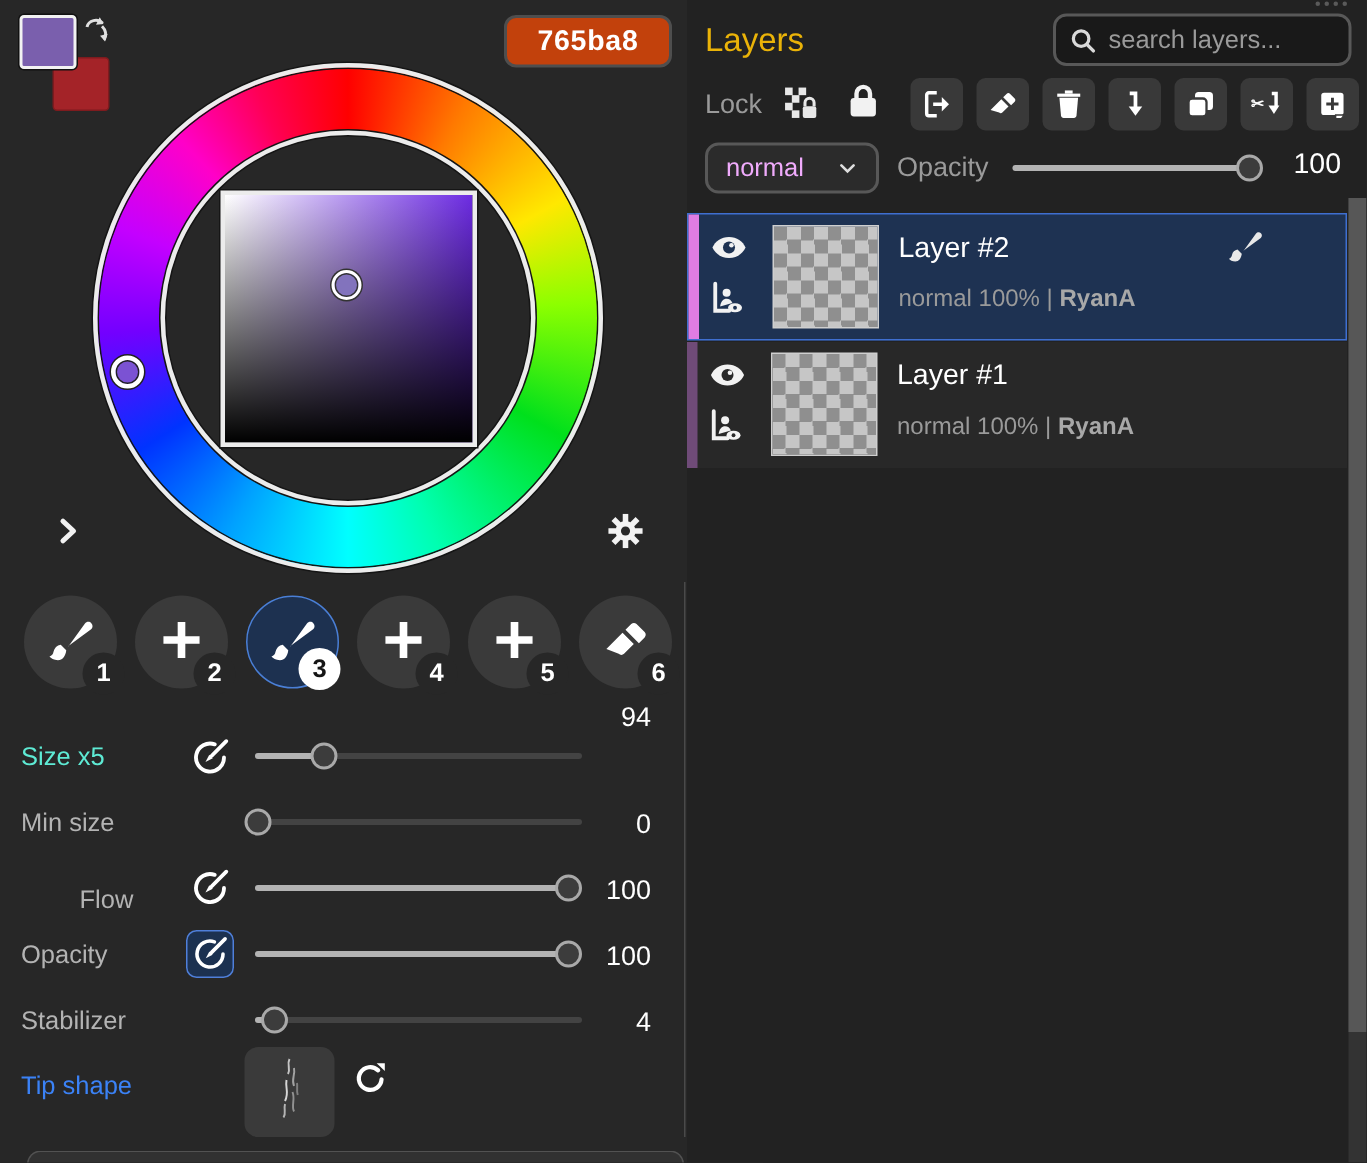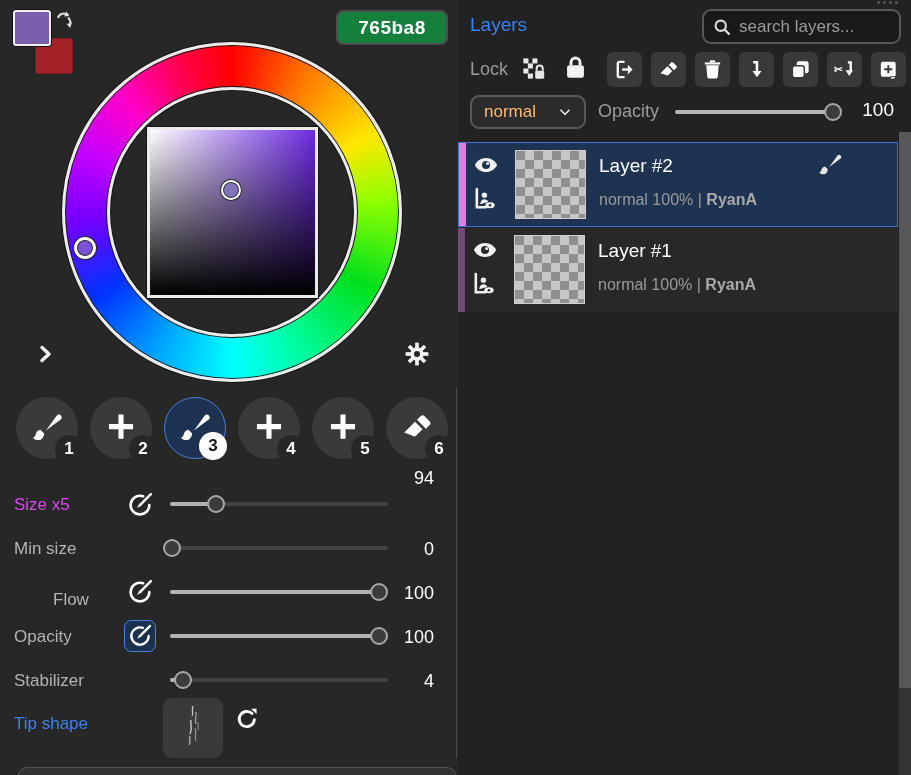--- a/index.html
+++ b/index.html
@@ -7,21 +7,21 @@
   body { background:#272727; font-family:"Liberation Sans", sans-serif; position:relative; color:#fff; }
   .abs { position:absolute; }
 
   
   #left-panel { left:0; top:0; width:458px; height:775px; background:#272727; }
   .swatch { width:38px; height:36px; border-radius:3px; }
   #swatch-secondary { left:35px; top:38px; border:1px solid #7e1b1e; }
   #swatch-primary { left:13px; top:10px; border:2px solid #f2f2f2; box-shadow:0 0 0 1px #111; }
   #swap-icon { left:53px; top:8px; width:24px; height:24px; }
 
-  #hex-chip { left:336px; top:10px; width:112px; height:35px; background:#15803d;
+  #hex-chip { left:336px; top:10px; width:112px; height:35px; background:#c2410c;
     border:2px solid #4e4e4e; border-radius:8px; display:flex; align-items:center; justify-content:center;
     font-size:19px; font-weight:bold; letter-spacing:.5px; }
 
   
   #wheel { left:62px; top:42px; width:340px; height:340px; border-radius:50%;
     border:3px solid #ececec; box-shadow:0 0 0 1px #151515, inset 0 0 0 1px #151515;
     background:conic-gradient(from 0deg,#f00 0%,#ff7a00 8%,#ffe800 17%,#8cff00 24%,#00e01c 33%,#00ffb0 44%,#00ffff 50%,#00a2ff 58%,#0033ff 66%,#7300ff 74%,#c400ff 81%,#ff00c8 88%,#ff0055 94%,#f00 100%); }
   #wheel-hole { left:42px; top:42px; width:250px; height:250px; border-radius:50%;
     background:#272727; border:3px solid #ececec; box-shadow:0 0 0 1px #151515, inset 0 0 0 1px #151515; }
   #hue-marker { left:9px; top:192px; width:22px; height:22px; border-radius:50%;
@@ -39,57 +39,57 @@
   .slot { top:397px; width:62px; height:62px; border-radius:50%; background:#3a3a3a; }
   .slot.selected { background:#1d3150; border:1.5px solid #4a7fd6; }
   .slot .slot-icon { position:absolute; left:50%; top:50%; transform:translate(-50%,-54%); width:34px; height:34px; }
   .slot-badge { position:absolute; right:-5px; bottom:-4px; width:28px; height:28px; border-radius:50%;
     background:#272727; color:#fff; font-size:17px; font-weight:bold;
     display:flex; align-items:center; justify-content:center; }
   .slot.selected .slot-badge { right:-2px; bottom:-2px; background:#fff; color:#151515; }
 
   
   .srow-label { left:14px; font-size:17px; color:#b3b3b3; }
-  .srow-label.bright { color:#d946ef; }
+  .srow-label.bright { color:#5eead4; }
   .p-icon { left:126px; width:28px; height:28px; }
   .p-icon.boxed { left:124px; width:32px; height:32px; background:#1c3150; border:1.5px solid #4f7fd9; border-radius:7px; padding:2px; }
   .track { left:170px; width:218px; height:4px; border-radius:2px; background:#434343; }
   .track .fill { position:absolute; left:0; top:0; bottom:0; width:var(--p); background:#b3b3b3; border-radius:2px; }
   .track .handle { position:absolute; top:-7px; left:calc(var(--p) - 9px); width:18px; height:18px;
     border-radius:50%; background:#3c3c3c; border:2px solid #a9a9a9; }
   .sval { left:392px; width:42px; text-align:right; font-size:18px; color:#fff; }
 
   #tip-label { left:14px; top:714px; font-size:17px; color:#3b82f6; }
   #tip-thumb { left:163px; top:698px; width:60px; height:60px; border-radius:9px; background:#3a3a3a; overflow:hidden; }
   #tip-refresh { left:234px; top:706px; width:26px; height:26px; }
 
   #v-divider { left:456px; top:388px; width:1px; height:370px; background:#4a4a4a; }
   #bottom-band { left:18px; top:767px; width:438px; height:9px; background:#313131;
     border:1px solid #525252; border-bottom:none; border-radius:10px 10px 0 0; }
 
   
   #right-panel { left:458px; top:0; width:453px; height:775px; background:#222; }
-  #layers-title { left:12px; top:14px; font-size:19px; color:#3b82f6; }
+  #layers-title { left:12px; top:14px; font-size:22px; color:#eab308; }
   #search-box { left:244px; top:9px; width:199px; height:35px; background:#191919;
     border:2px solid #585858; border-radius:9px; display:flex; align-items:center; padding:0 8px; gap:7px; }
   #search-box input { background:transparent; border:none; outline:none; color:#9a9a9a;
     font-size:17px; width:140px; font-family:"Liberation Sans",sans-serif; }
   #search-box input::placeholder { color:#9a9a9a; }
 
   #lock-label { left:12px; top:59px; font-size:18px; color:#9a9a9a; }
   .bare-icon { width:27px; height:27px; }
   #alpha-lock-icon { left:62px; top:55px; }
   #lock-icon { left:104px; top:54px; }
   .tbtn { top:52px; width:35px; height:35px; background:#393939; border-radius:6px;
     display:flex; align-items:center; justify-content:center; }
   .tbtn svg { width:23px; height:23px; }
 
   #blend-select { left:12px; top:95px; width:116px; height:34px; background:#2b2b2b;
     border:2px solid #585858; border-radius:9px; display:flex; align-items:center;
-    justify-content:space-between; padding:0 12px; font-size:17px; color:#fdba74; }
+    justify-content:space-between; padding:0 12px; font-size:17px; color:#f0abfc; }
   #blend-opacity-label { left:140px; top:101px; font-size:18px; color:#9a9a9a; }
   #blend-track { left:217px; top:110px; width:158px; }
   #blend-value { left:388px; top:99px; width:48px; text-align:right; font-size:19px; color:#fff; }
 
   .layer-row { left:0; width:440px; height:85px; background:#282828; --rowbg:#282828; }
   .layer-row.selected { background:#1e3252; --rowbg:#1e3252; border:1px solid #3f6fd0;padding-left:32px; }
   .layer-stripe { position:absolute; left:0; top:0; bottom:0; width:7px; }
   .layer-eye { position:absolute; left:14px; top:9px; width:26px; height:26px; }
   .layer-iso { position:absolute; left:12px; top:42px; width:28px; height:28px; }
   .layer-thumb { position:absolute; left:56px; top:7px; width:71px; height:69px;

